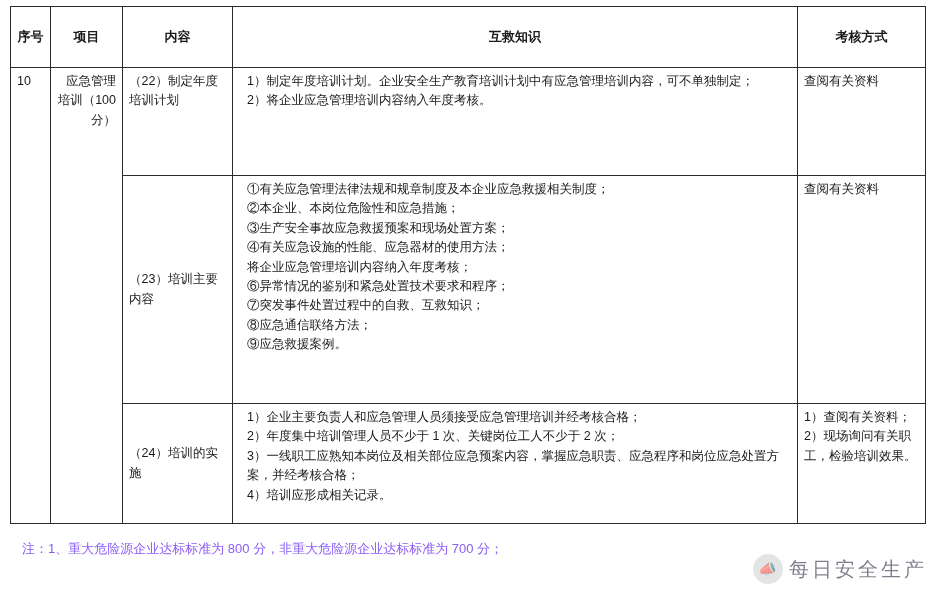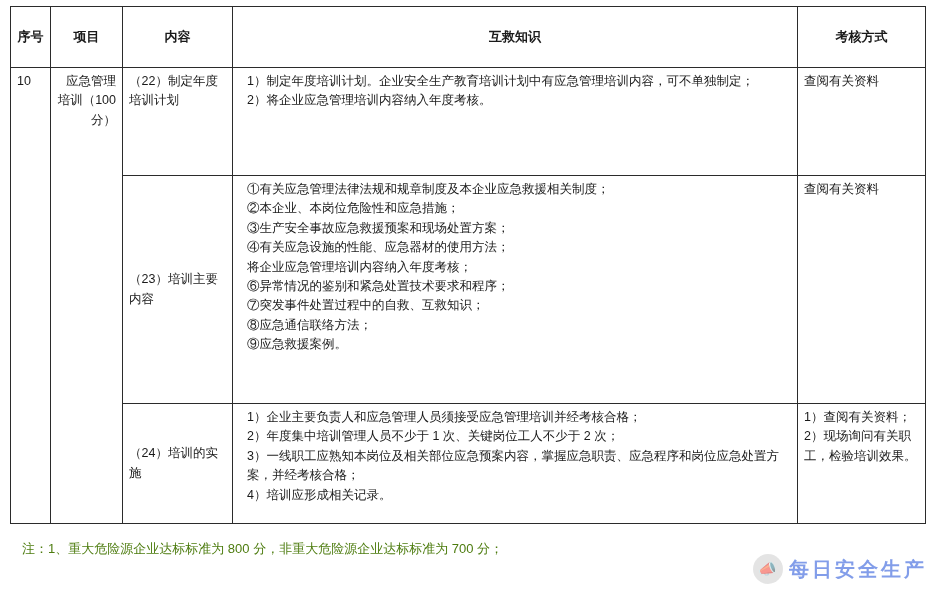--- a/index.html
+++ b/index.html
@@ -86,21 +86,21 @@
     margin-left: 8px;
   }
   .row-tall-1 { height: 108px; }
   .row-tall-2 { height: 228px; }
   .row-tall-3 { height: 120px; }
 
   .notes {
     margin: 12px 0 10px 12px;
     font-size: 13px;
     line-height: 1.95;
-    color: #4d7c0f;
+    color: #8b5cf6;
   }
   .notes .n-line { display: block; }
   .notes .n1 { text-indent: 0; }
   .notes .n2 { text-indent: 26px; }
   .notes .n3 { text-indent: 0; }
 
   
   .watermark {
     position: absolute;
     right: 8px;
@@ -118,22 +118,22 @@
     background: #cfcfcf;
     display: flex;
     align-items: center;
     justify-content: center;
     color: #fff;
     font-size: 15px;
   }
   .wm-text {
     font-size: 20px;
     letter-spacing: 3px;
-    color: #1d4ed8;
-    font-weight: bold;
+    color: #0f172a;
+    font-weight: normal;
   }
 </style>
 </head>
 <body>
 
 <div class="page">
 
   <table class="assess">
     <colgroup>
       <col class="col-no">

